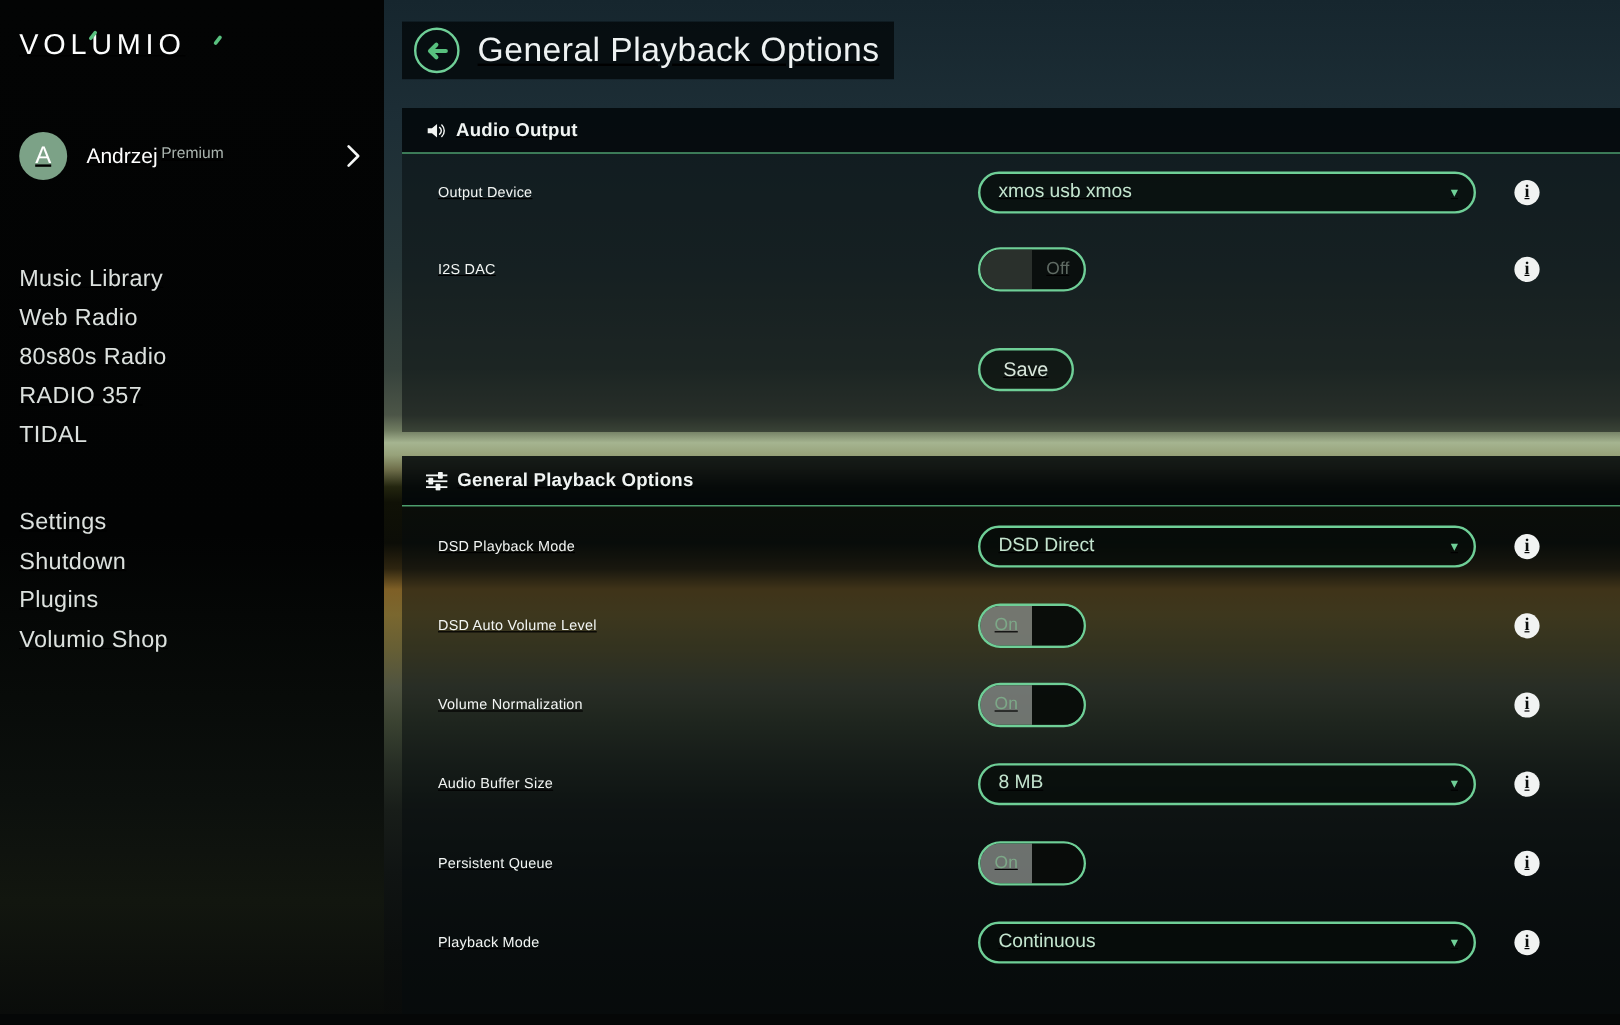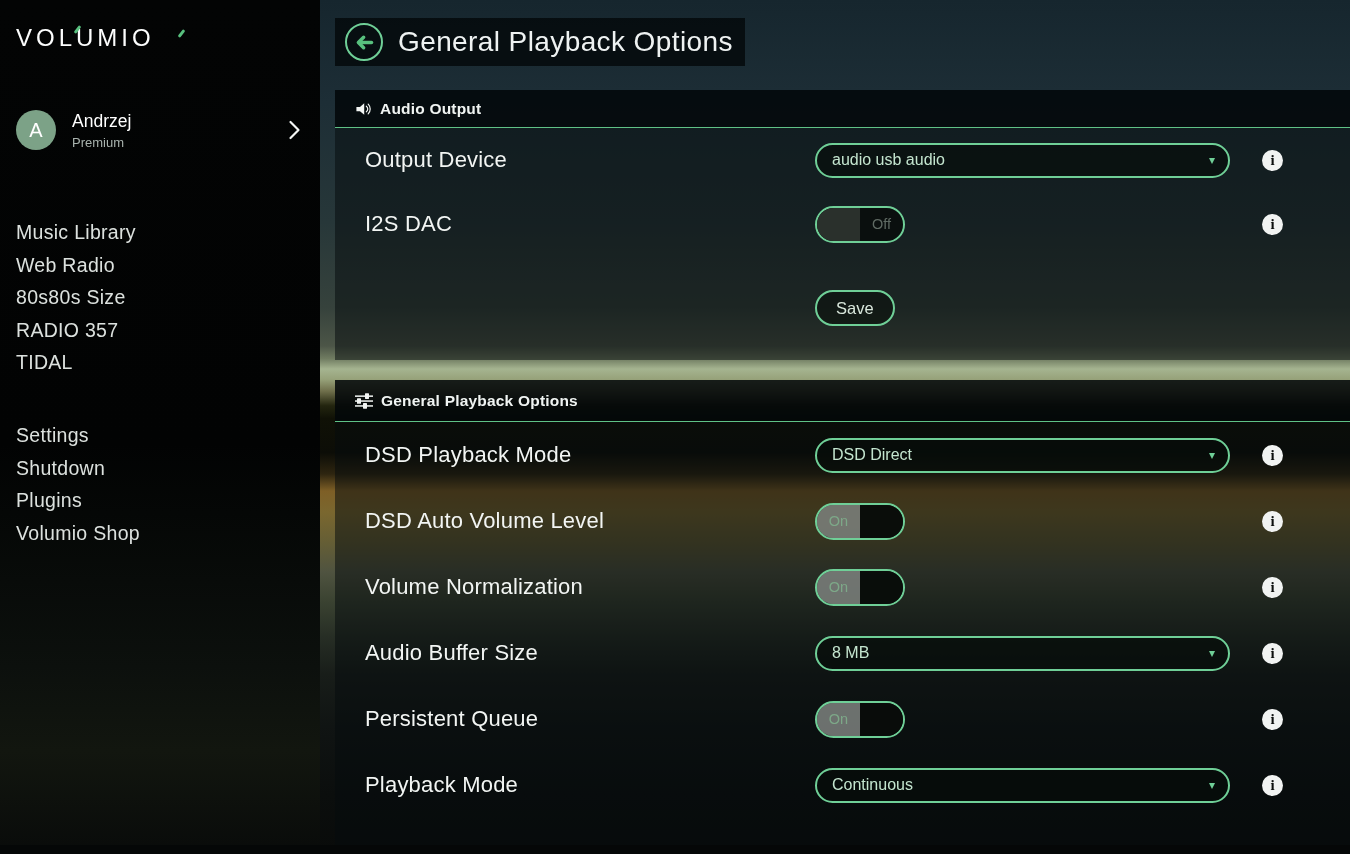--- a/index.html
+++ b/index.html
@@ -1,37 +1,37 @@
 <!DOCTYPE html>
 <html><head>
 <meta charset="utf-8">
 <style>
   * { box-sizing: border-box; margin: 0; padding: 0; }
   html, body { width: 1350px; height: 854px; overflow: hidden; background: #000; }
   body { font-family: "Liberation Sans", sans-serif; position: relative; }
 
-  .app { display: flex; width: 1350px; height: 854px; }
+  .app { display: flex; width: 1350px; height: 854px; text-decoration: underline; }
 
   
   .sidebar {
     flex: 0 0 320px; width: 320px; position: relative; z-index: 2;
     background: linear-gradient(180deg,#030404 0%,#020303 52%,#05svg07 60%,#0b0f0c 76%,#12160f 86%,#0a0d0a 96%,#070908 100%);
     background: linear-gradient(180deg,#030404 0%,#020303 52%,#080b09 68%,#0c100d 78%,#12160f 88%,#090b0a 100%);
     color: #e6eae8;
   }
   .logo-wrap { position: relative; margin: 24px 0 0 16px; width: fit-content; }
   .logo-text { font-size: 24px; font-weight: 300; letter-spacing: 4px; color: #fcfdfd; }
   .logo-tick { position: absolute; width: 3px; height: 9px; background: #58c07e; border-radius: 2px; }
   .logo-tick.t1 { left: 60px; top: 1px; transform: rotate(38deg); }
   .logo-tick.t2 { left: 164px; top: 5px; transform: rotate(38deg); }
 
   .user-row { margin-top: 58px; padding: 0 18px 0 16px; display: flex; align-items: center; gap: 16px; cursor: pointer; }
   .avatar { width: 40px; height: 40px; border-radius: 50%; background: #7ca287; color: #fff;
             display: flex; align-items: center; justify-content: center; font-size: 20px; flex: 0 0 40px; }
-  .user-meta { display: flex; flex-direction: column; gap: 3px; }
+  .user-meta { display: flex; flex-direction: row; gap: 3px; }
   .user-name { font-size: 17.5px; color: #ffffff; }
   .user-tier { font-size: 13px; color: #a9b3ae; }
   .user-chevron { margin-left: auto; display: flex; }
 
   .nav { list-style: none; margin-top: 66px; padding-left: 16px; }
   .nav.secondary { margin-top: 40px; }
   .nav li { font-size: 19.5px; font-weight: 300; color: #dce1de; line-height: 32.6px; cursor: pointer; letter-spacing: 0.3px; }
 
   
   .content {
@@ -62,21 +62,21 @@
   .panel-header {
     height: 42px; display: flex; align-items: center; gap: 8px; padding-left: 20px;
     background: rgba(2,6,8,0.70); border-bottom: 1px solid #5fc286;
   }
   .panel.first .panel-header { height: 38px; }
   .panel-title { font-size: 15.5px; font-weight: bold; color: #f0f4f2; letter-spacing: 0.2px; }
   .panel-icon { display: flex; align-items: center; }
 
   .row { height: 66px; display: flex; align-items: center; padding-left: 30px; padding-right: 67px; }
   .panel.first .row { height: 64px; }
-  .row-label { width: 450px; flex: 0 0 450px; font-size: 22px; color: #f2f5f3; letter-spacing: 0.2px; }
+  .row-label { width: 450px; flex: 0 0 450px; font-size: 12px; color: #f2f5f3; letter-spacing: 0.2px; }
   .row-control { flex: 1; display: flex; }
 
   .select {
     width: 415px; height: 35px; border: 2px solid #6fcf97; border-radius: 18px;
     background: rgba(6,12,9,0.66); display: flex; align-items: center; justify-content: space-between;
     padding: 0 13px 0 15px; cursor: pointer;
   }
   .select-value { color: #c4e5cf; font-size: 16px; }
   .select-caret { color: #6fcf97; font-size: 12px; line-height: 1; }
 
@@ -128,21 +128,21 @@
       <span class="user-chevron">
         <svg width="15" height="20" viewBox="0 0 12 20" fill="none" stroke="#f5f7f6" stroke-width="2.2" stroke-linecap="round" stroke-linejoin="round">
             <path d="M2 2l8 8-8 8"></path>
           </svg>
       </span>
     </div>
 
     <ul class="nav primary" id="nav-primary">
         <li>Music Library</li>
         <li>Web Radio</li>
-        <li>80s80s Size</li>
+        <li>80s80s Radio</li>
         <li>RADIO 357</li>
         <li>TIDAL</li>
       </ul>
     <ul class="nav secondary" id="nav-secondary">
         <li>Settings</li>
         <li>Shutdown</li>
         <li>Plugins</li>
         <li>Volumio Shop</li>
       </ul>
   </aside>
@@ -165,21 +165,21 @@
                 <polygon points="2,8 7,8 13,3 13,19 7,14 2,14" fill="#f2f5f3"></polygon>
                 <path d="M16 7 a5 5 0 0 1 0 8 M18.6 4.2 a9.5 9.5 0 0 1 0 13.6" stroke="#f2f5f3" stroke-width="1.7" fill="none" stroke-linecap="round"></path>
               </svg>
             </span>
             <span class="panel-title">Audio Output</span>
           </div>
           <div class="row">
             <span class="row-label">Output Device</span>
             <div class="row-control">
               <div class="select">
-                <span class="select-value">audio usb audio</span>
+                <span class="select-value">xmos usb xmos</span>
                 <span class="select-caret">▾</span>
               </div>
             </div>
             <span class="info-badge">i</span>
           </div>
           <div class="row">
             <span class="row-label">I2S DAC</span>
             <div class="row-control">
               <div class="toggle off">
                 <span class="half lbl">Off</span>

